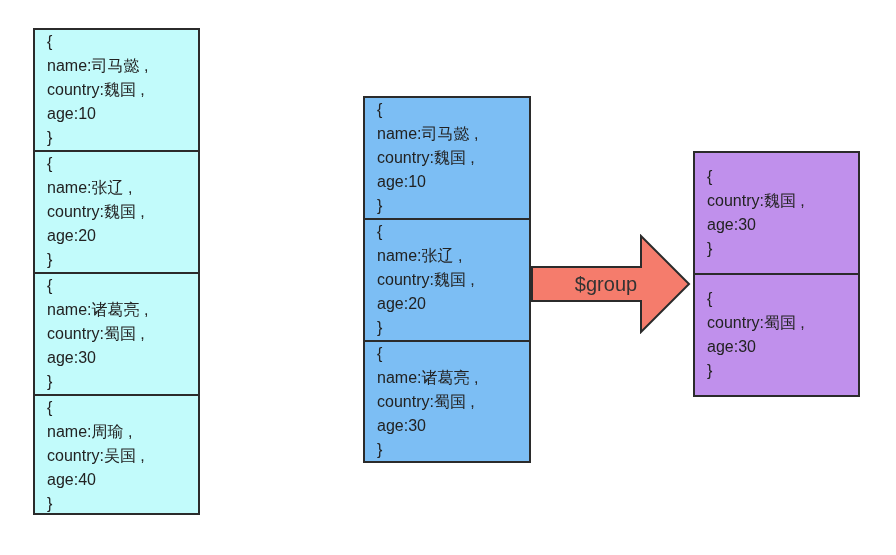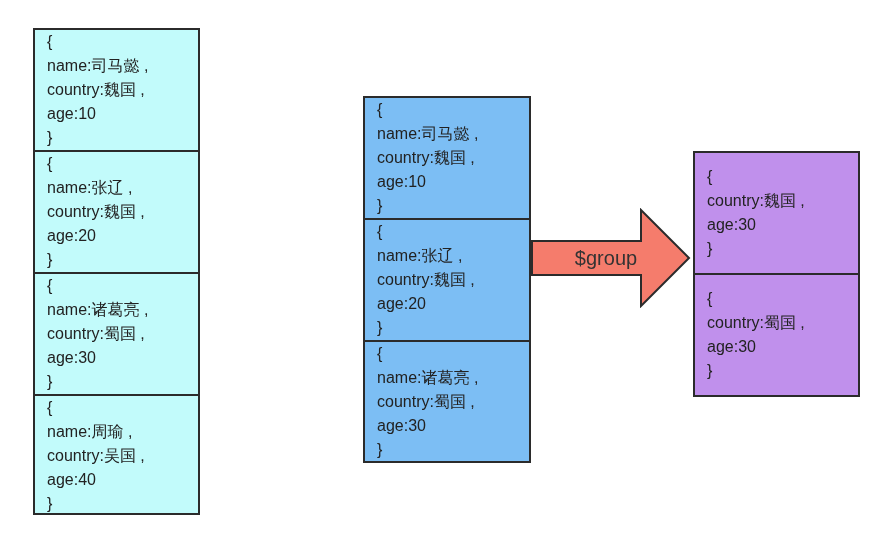--- a/index.html
+++ b/index.html
@@ -42,21 +42,21 @@
   }
   .box-source  { left: 33px;  top: 28px;  width: 167px; height: 487px; }
   .box-matched { left: 363px; top: 96px;  width: 168px; height: 367px; }
   .box-grouped { left: 693px; top: 151px; width: 167px; height: 246px; }
   .stage-arrow {
     position: absolute;
     width: 160px;
     height: 100px;
   }
   .arrow-match { left: 202px; top: 222px; }
-  .arrow-group { left: 531px; top: 208px; }
+  .arrow-group { left: 531px; top: 234px; }
   .stage-arrow svg {
     position: absolute;
     left: 0; top: 0;
     width: 160px;
     height: 100px;
     display: block;
   }
   .arrow-label {
     position: absolute;
     left: 20px;

